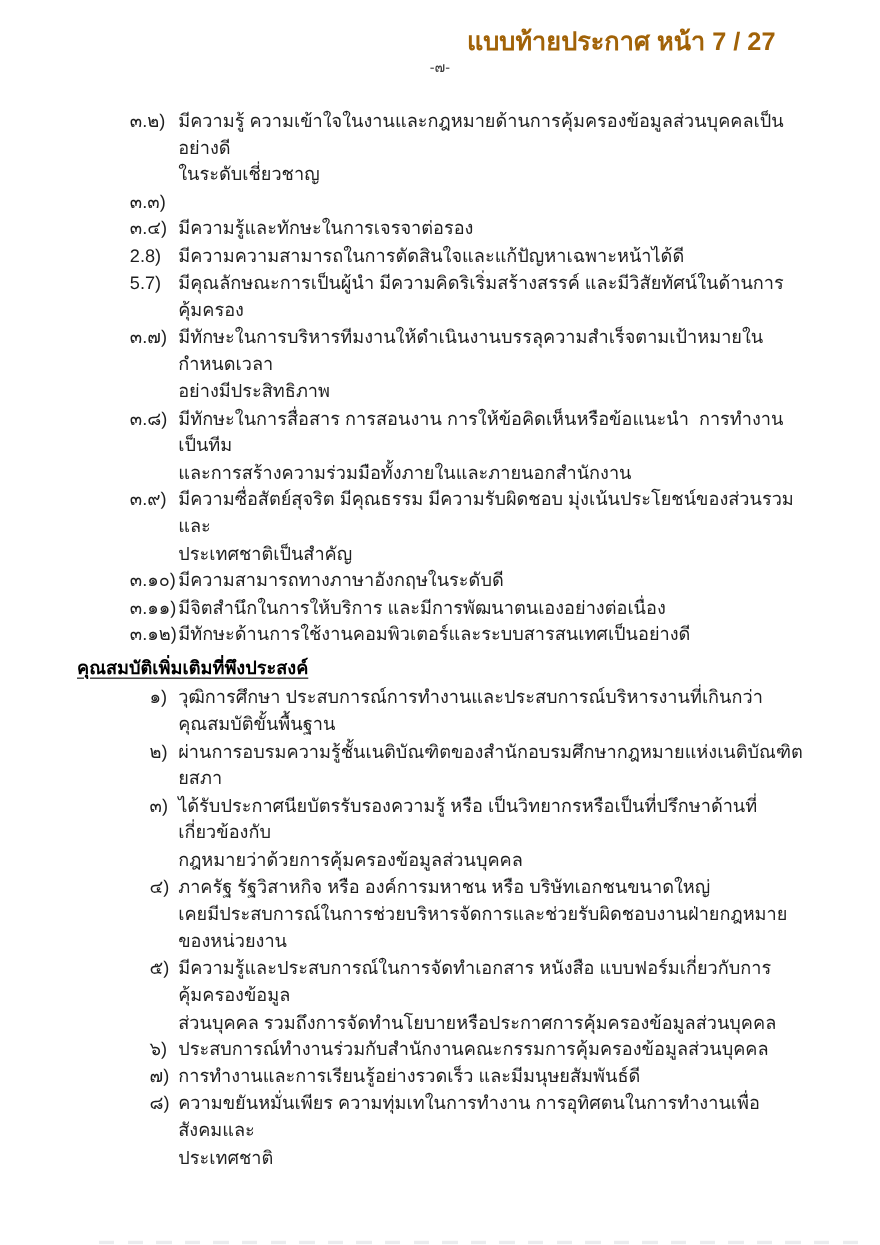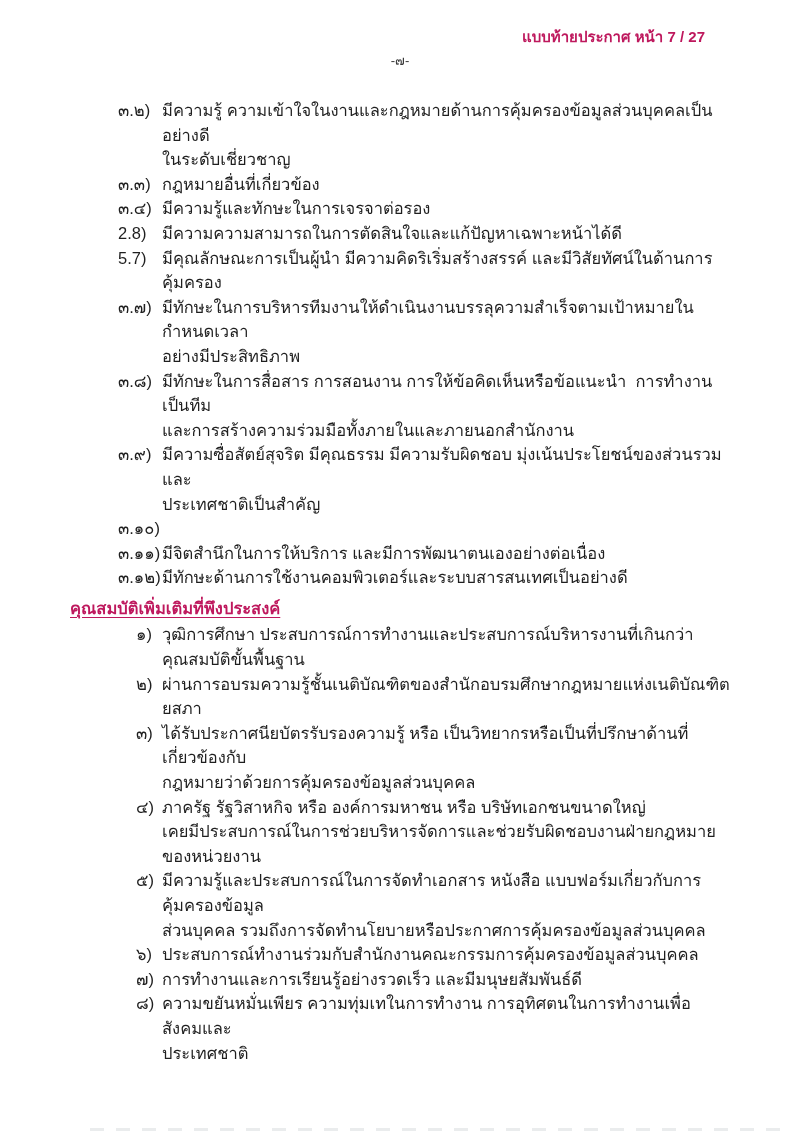--- a/index.html
+++ b/index.html
@@ -13,22 +13,22 @@
     margin:0 auto;
     background:#ffffff;
     color:#1f1f1f;
     overflow:hidden;
     font-size:16.5px;
   }
   .doc-header {
     margin:26px 95px 0 0;
     text-align:right;
     font-weight:bold;
-    font-size:15px;
-    color:#be185d;
+    font-size:23px;
+    color:#a16207;
     line-height:22px;
   }
   .page-number {
     margin-top:4px;
     text-align:center;
     font-size:13px;
     color:#3a3a3a;
     line-height:18px;
   }
   .list1 { margin-top:28px; }
@@ -41,21 +41,21 @@
   .list1 .num { flex:none; width:44px; }
   .list2 .row { padding-left:136px; padding-right:70px; }
   .list2 .num { flex:none; width:26px; }
   .body-lines { flex:1; min-width:0; }
   .line { white-space:pre-wrap; }
   .section-heading {
     margin:6px 16px 2px 70px;
     font-weight:bold;
     text-decoration:underline;
     text-underline-offset:3px;
-    color:#be185d;
+    color:#000000;
     line-height:24.6px;
     display:inline-block;
   }
   .heading-wrap { line-height:24.6px; }
   .scan-artifact {
     position:absolute;
     left:90px; right:14px; bottom:1px;
     height:3px;
     background:repeating-linear-gradient(90deg,#d9dde0 0 14px,transparent 14px 26px);
     opacity:.55;
@@ -74,21 +74,20 @@
     <div class="row">
       <span class="num">๓.๒)</span>
       <span class="body-lines">
         <div class="line">มีความรู้ ความเข้าใจในงานและกฎหมายด้านการคุ้มครองข้อมูลส่วนบุคคลเป็นอย่างดี</div>
         <div class="line">ในระดับเชี่ยวชาญ</div>
       </span>
     </div>
     <div class="row">
       <span class="num">๓.๓)</span>
       <span class="body-lines">
-        <div class="line">กฎหมายอื่นที่เกี่ยวข้อง</div>
       </span>
     </div>
     <div class="row">
       <span class="num">๓.๔)</span>
       <span class="body-lines">
         <div class="line">มีความรู้และทักษะในการเจรจาต่อรอง</div>
       </span>
     </div>
     <div class="row">
       <span class="num">2.8)</span>
@@ -118,20 +117,23 @@
     </div>
     <div class="row">
       <span class="num">๓.๙)</span>
       <span class="body-lines">
         <div class="line">มีความซื่อสัตย์สุจริต มีคุณธรรม มีความรับผิดชอบ มุ่งเน้นประโยชน์ของส่วนรวมและ</div>
         <div class="line">ประเทศชาติเป็นสำคัญ</div>
       </span>
     </div>
     <div class="row">
       <span class="num">๓.๑๐)</span>
+      <span class="body-lines">
+        <div class="line">มีความสามารถทางภาษาอังกฤษในระดับดี</div>
+      </span>
     </div>
     <div class="row">
       <span class="num">๓.๑๑)</span>
       <span class="body-lines">
         <div class="line">มีจิตสำนึกในการให้บริการ และมีการพัฒนาตนเองอย่างต่อเนื่อง</div>
       </span>
     </div>
     <div class="row">
       <span class="num">๓.๑๒)</span>
       <span class="body-lines">

